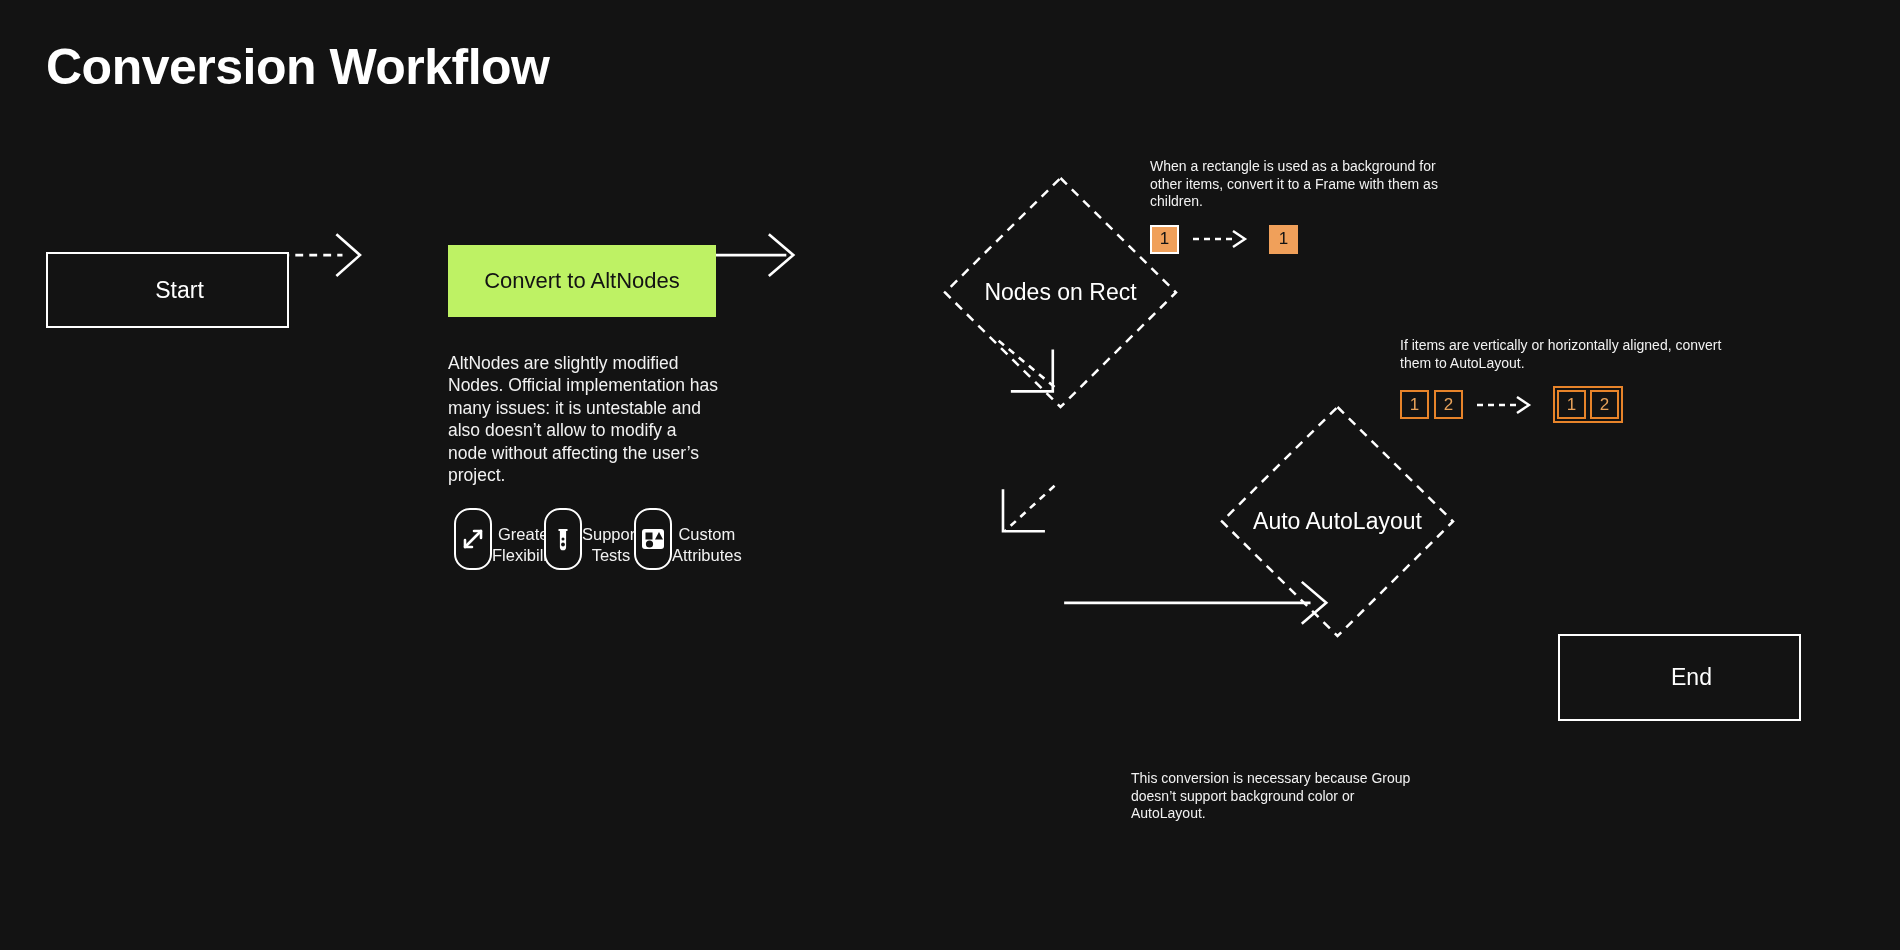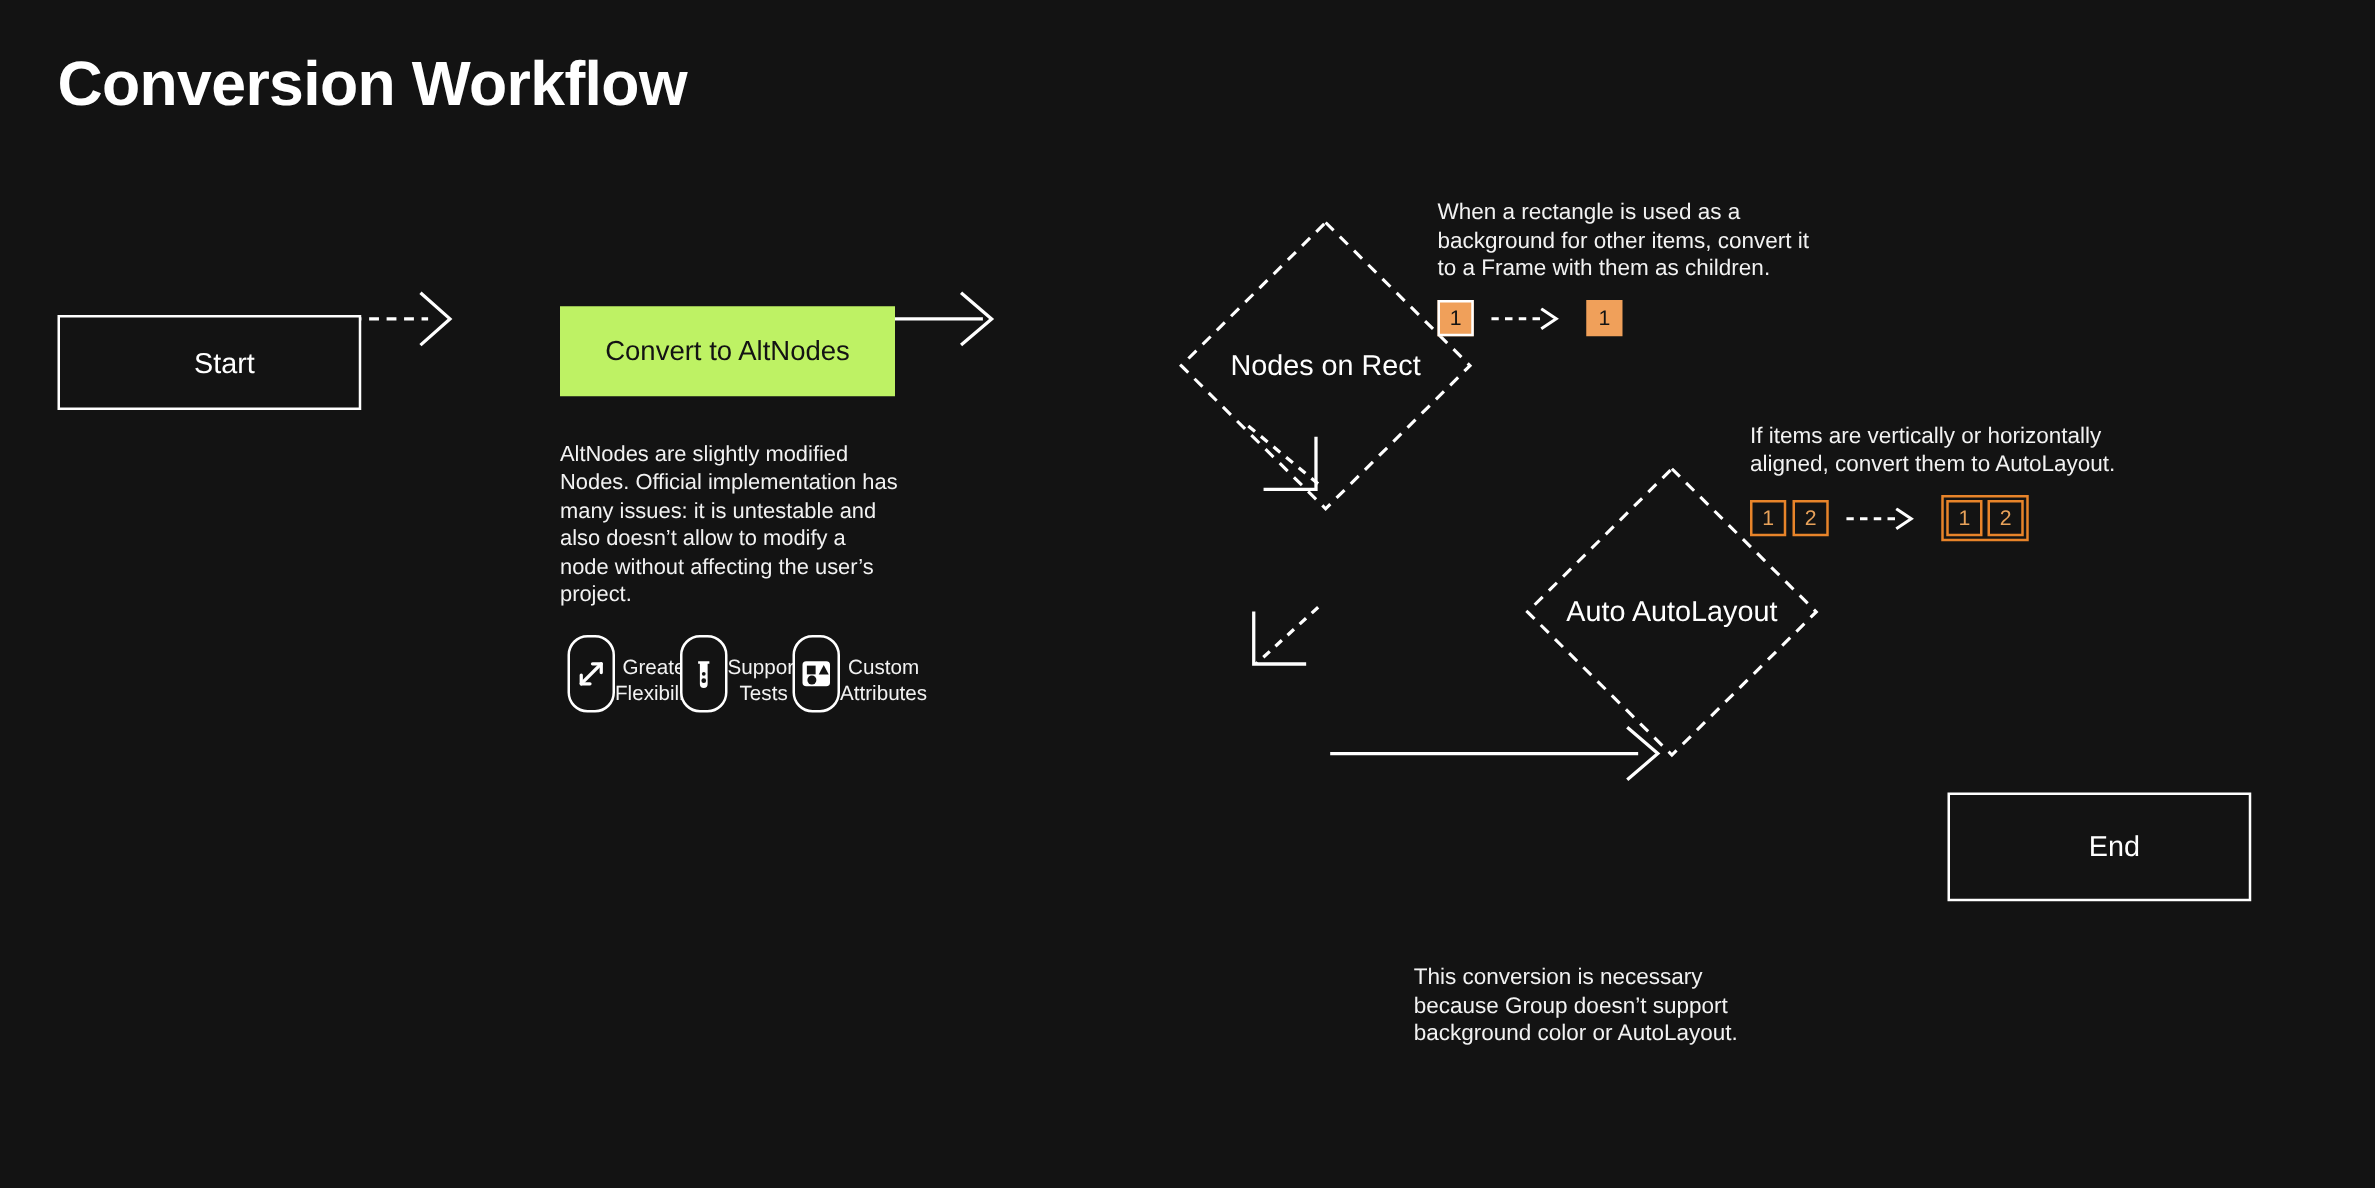--- a/index.html
+++ b/index.html
@@ -107,26 +107,26 @@
     inset: 0;
   }
   .diamond .dia-label {
     position: relative;
     font-size: 23px;
     color: #ffffff;
     white-space: nowrap;
     z-index: 2;
   }
   #dia-nodes-on-rect { left: 942px;  top: 175px; width: 237px; height: 235px; }
-  #dia-auto-layout   { left: 1219px; top: 372px; width: 237px; height: 235px; }
+  #dia-auto-layout   { left: 1219px; top: 404px; width: 237px; height: 235px; }
   #dia-group-frame   { left: 942px;  top: 546px; width: 237px; height: 235px; }
 
   
   .annotation {
-    font-size: 18px;
+    font-size: 14px;
     line-height: 1.26;
     color: #f2f2f2;
   }
   #anno-rect  { left: 1150px; top: 158px; width: 310px; }
   #anno-auto  { left: 1400px; top: 337px; width: 330px; }
   #anno-group { left: 1131px; top: 770px; width: 300px; }
 
   
   .badge-row {
     display: flex;

